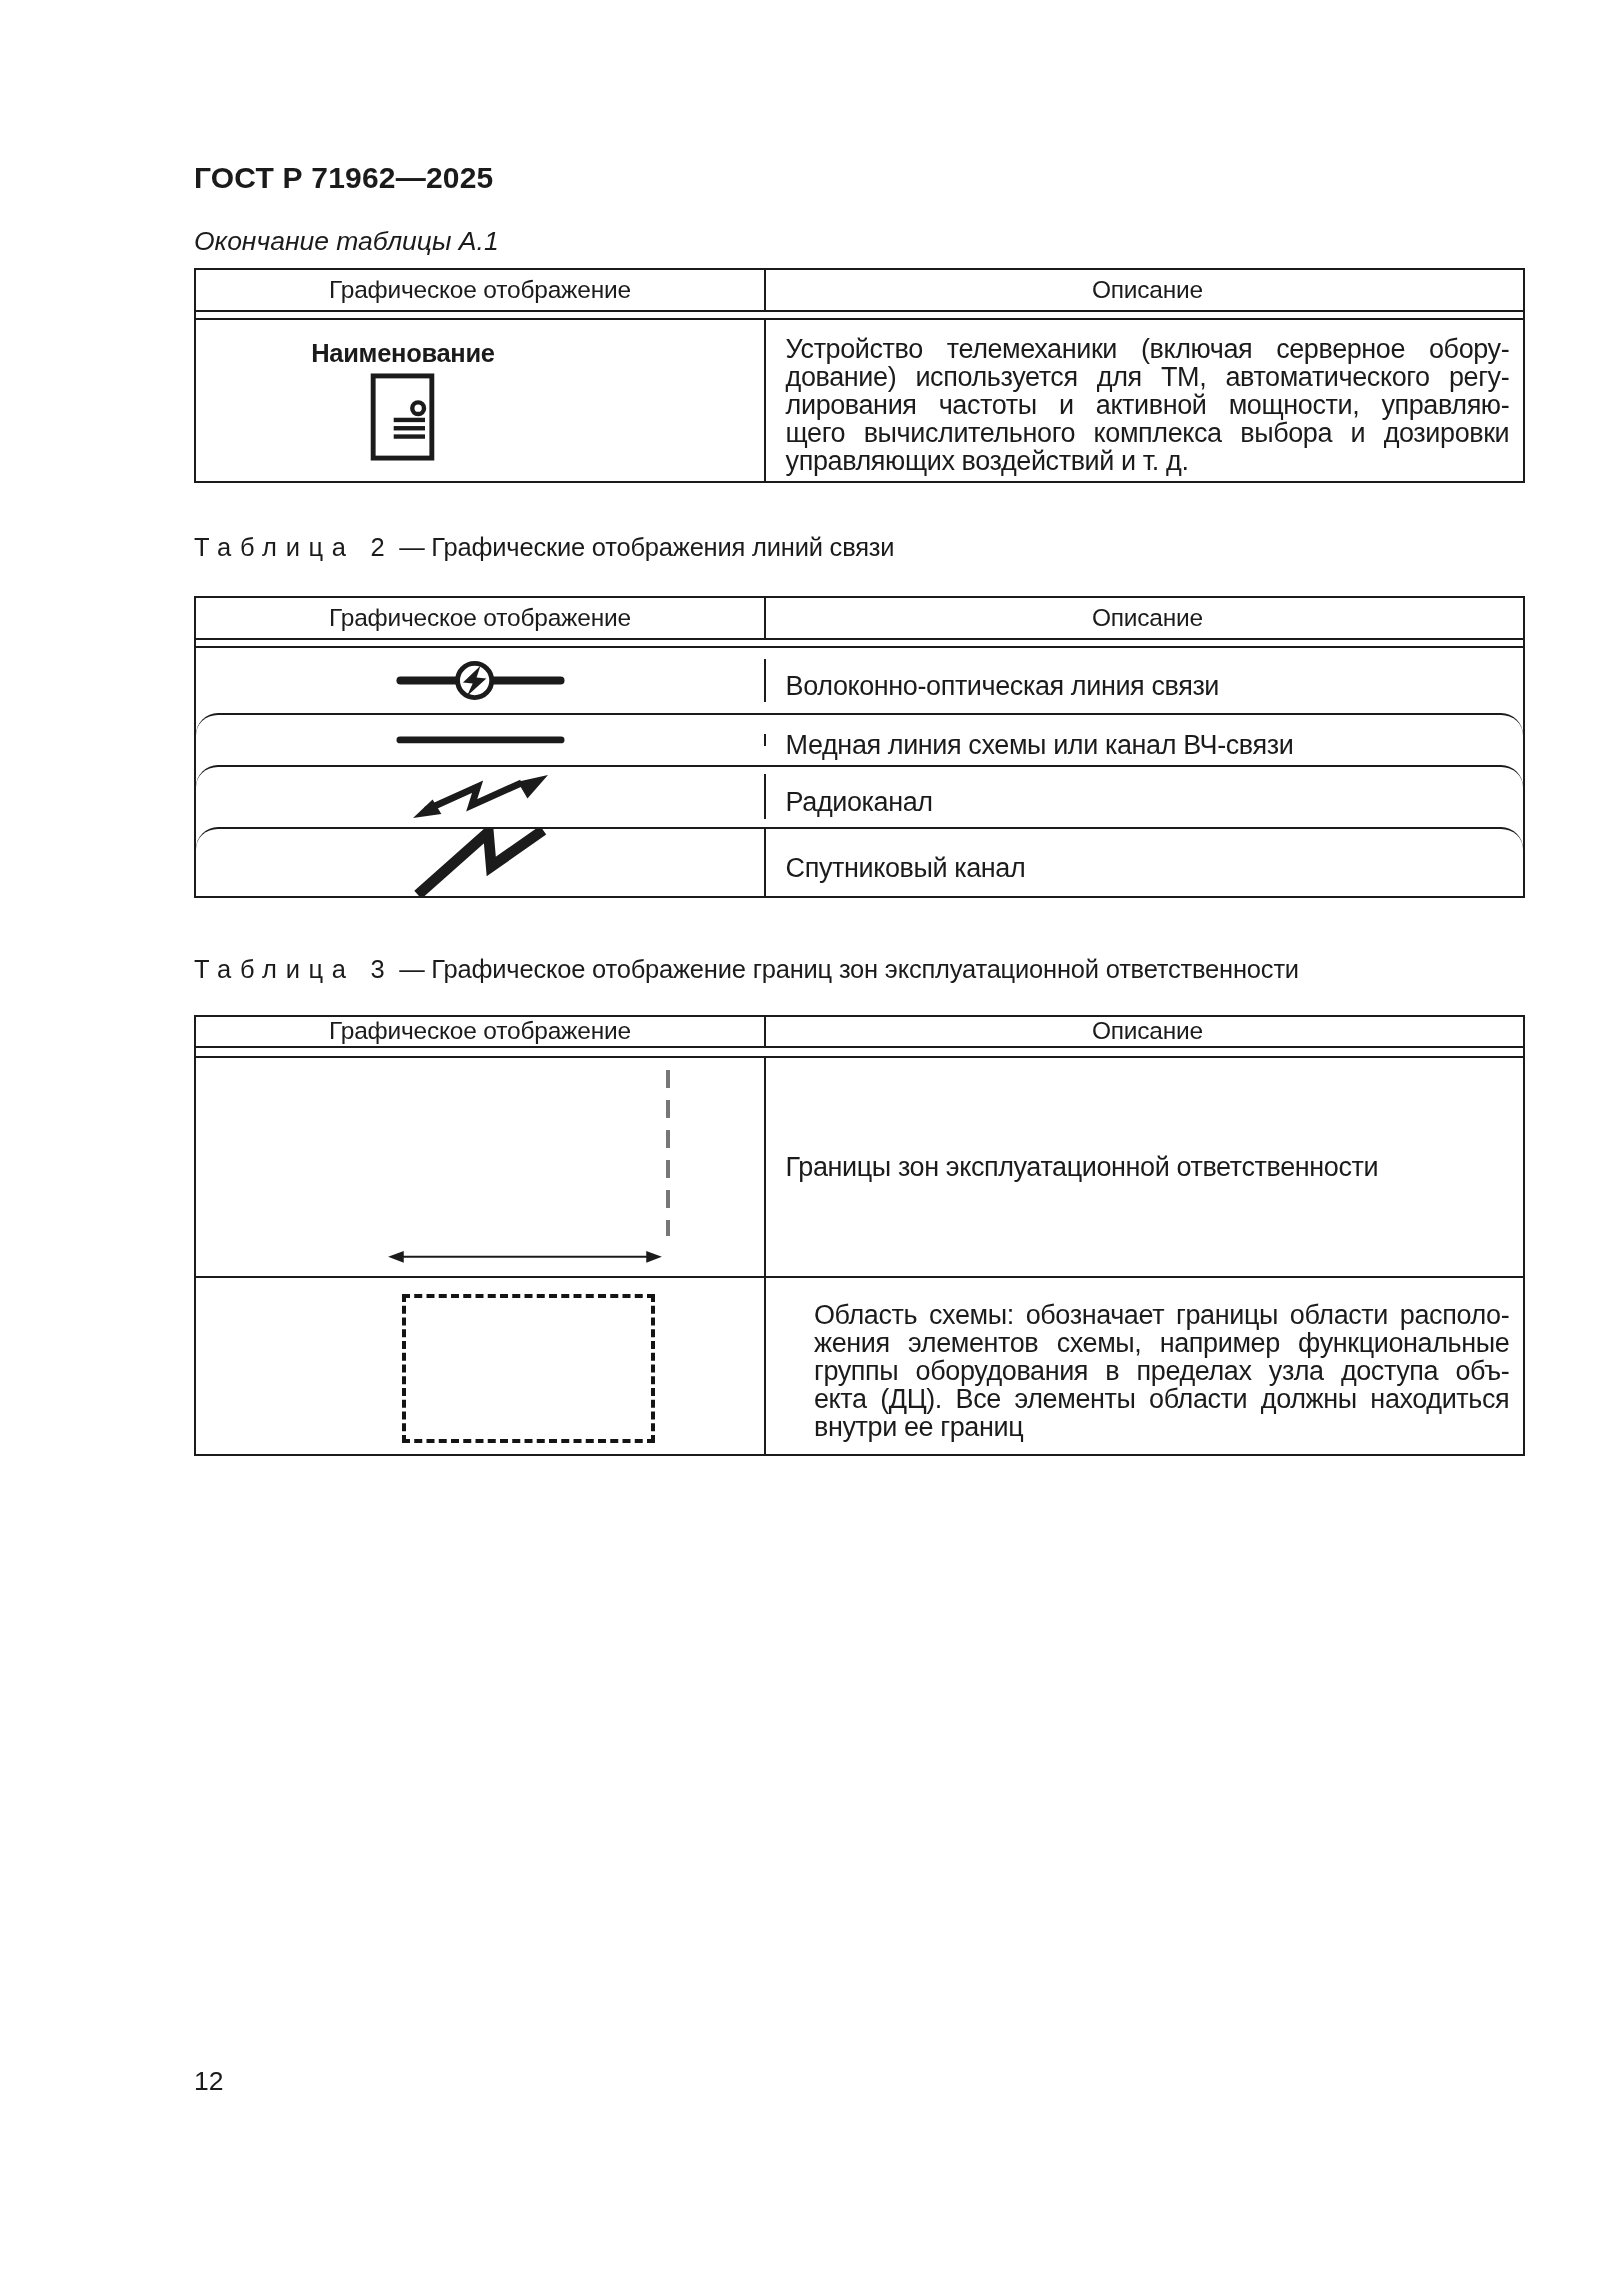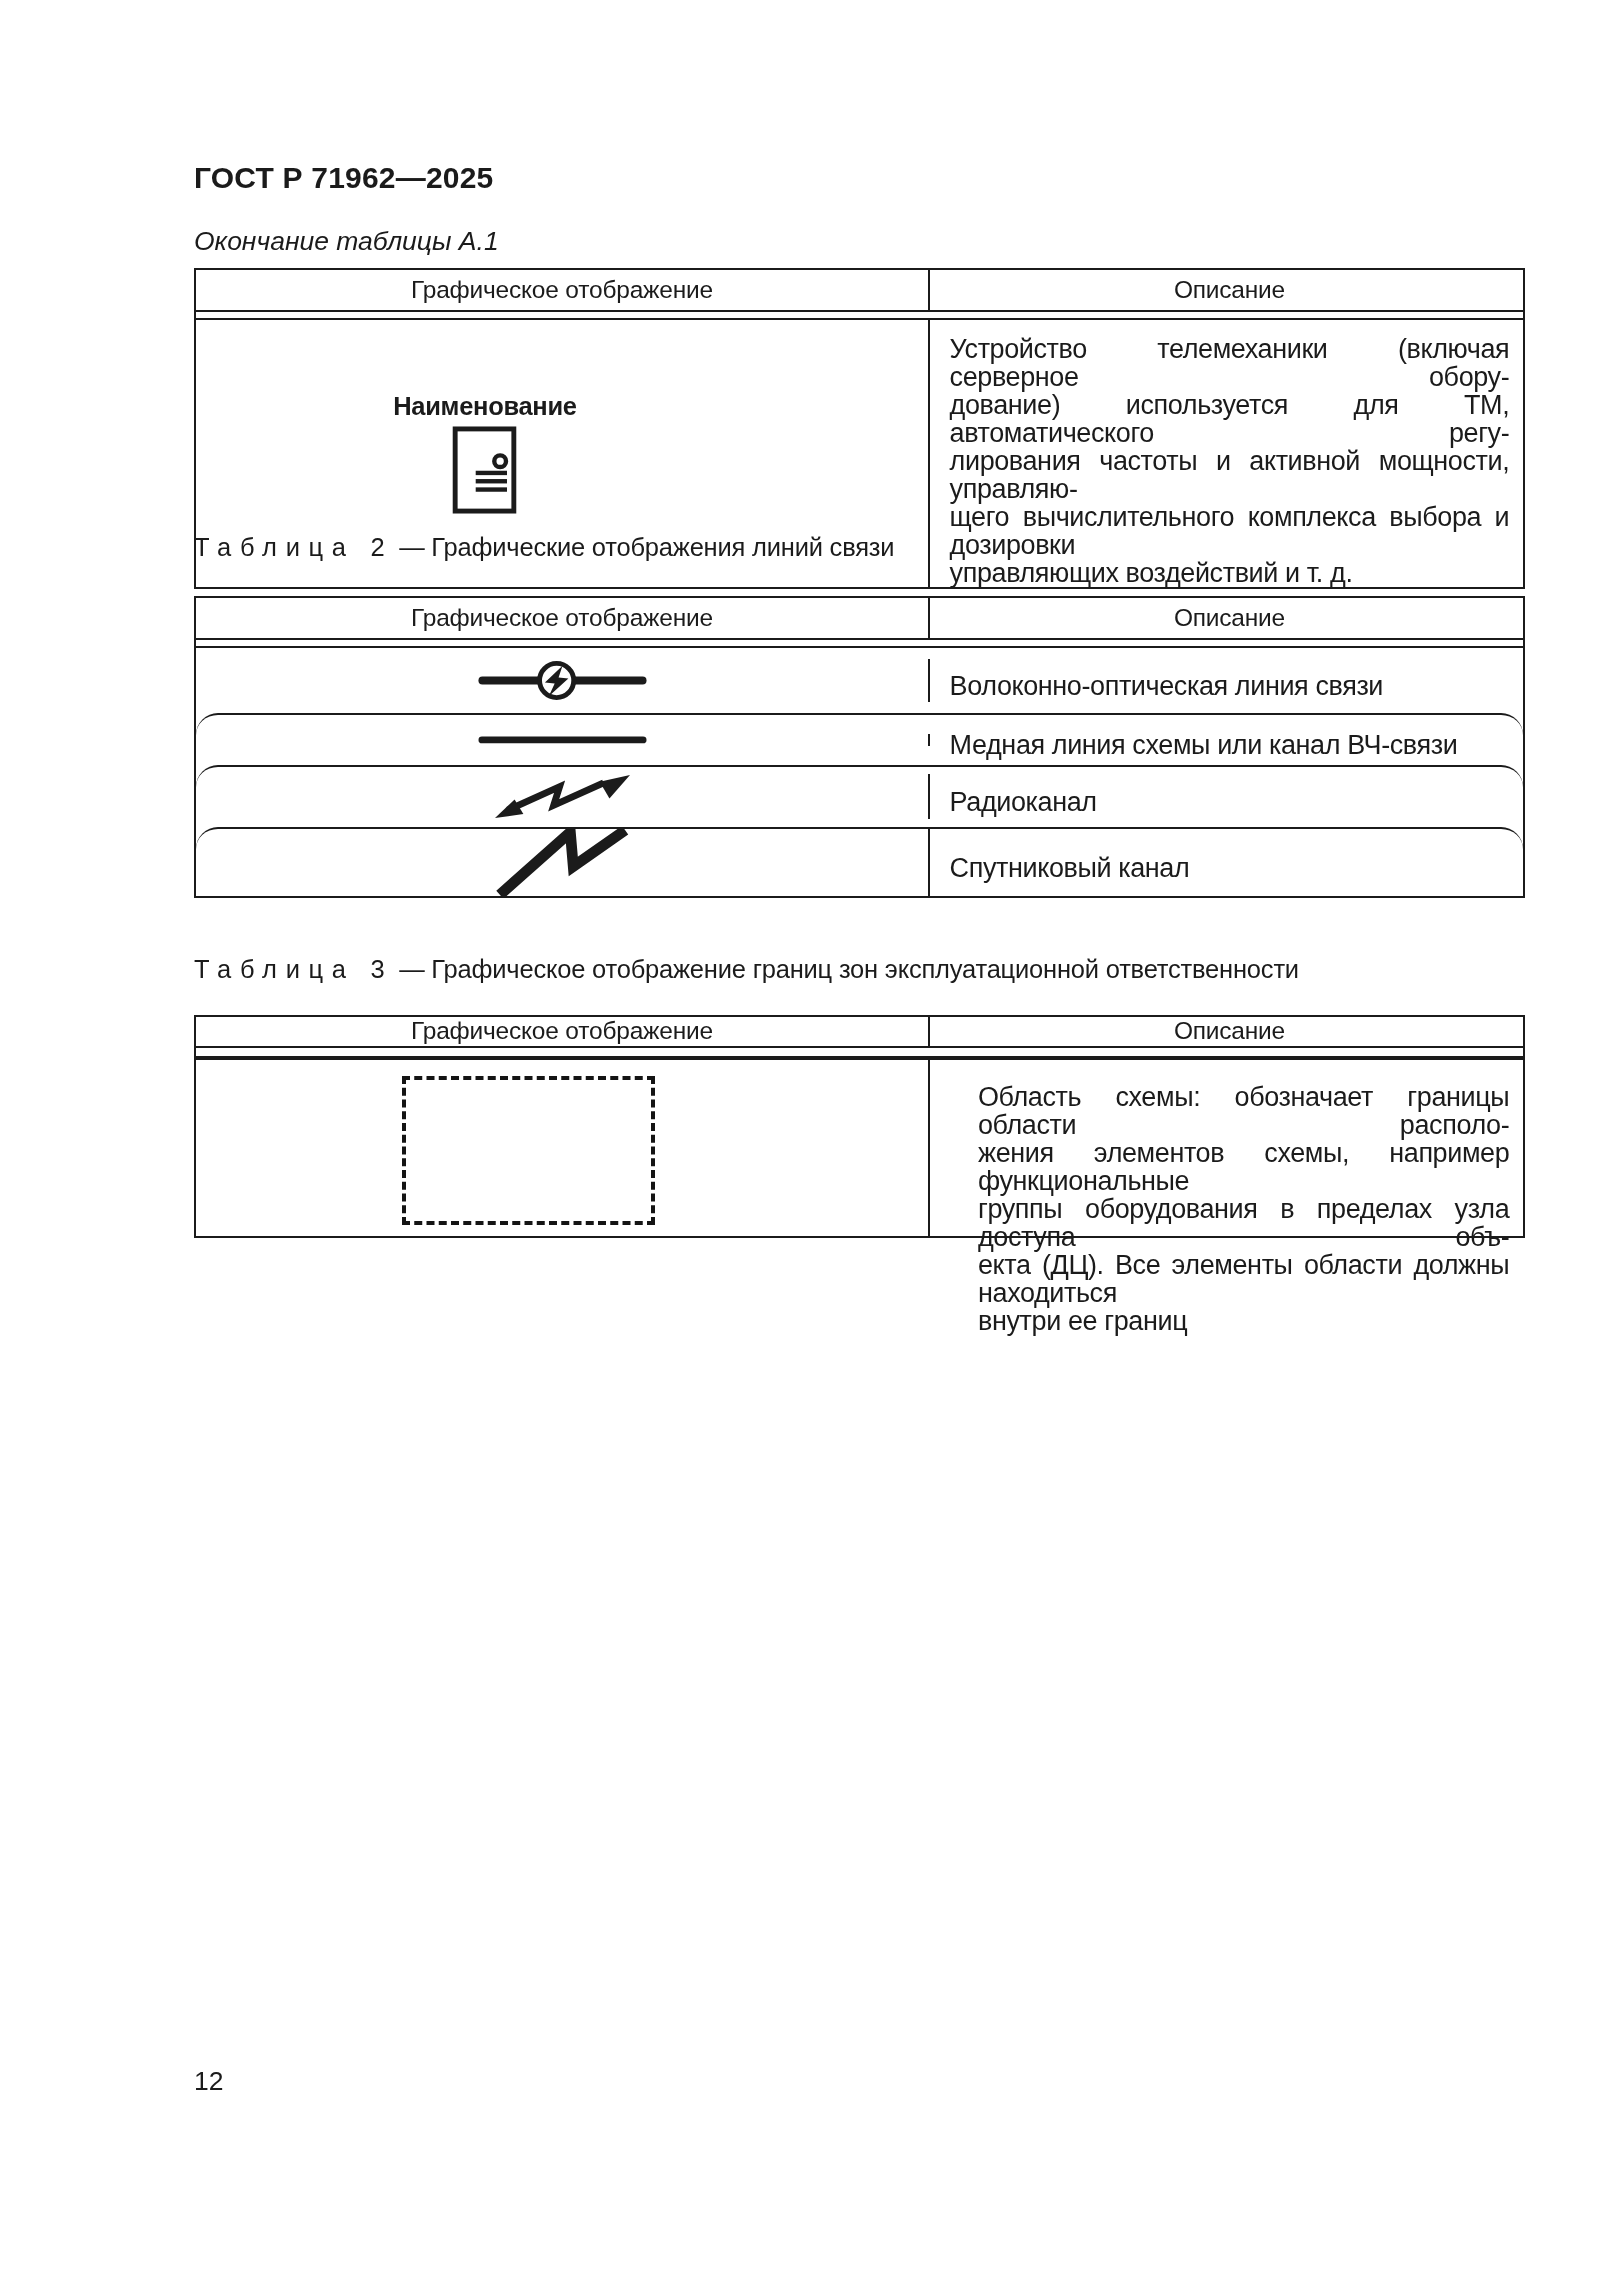--- a/index.html
+++ b/index.html
@@ -13,21 +13,21 @@
   .caption{left:194px;font-size:25.5px;letter-spacing:-0.2px;}
   .cap-label{letter-spacing:0.34em;}
   .cap-title{margin-left:5.9px;}
   
   .gtable{left:194px;width:1331px;border:2.5px solid #1b1b1b;background:#fff;box-sizing:border-box;}
   .trow{display:flex;box-sizing:border-box;}
   .thead-row{height:42px;border-bottom:2px solid #1b1b1b;}
   .thead-row.short{height:31px;}
   .dbl-gap{height:5.9px;border-bottom:2px solid #1b1b1b;}
   .dbl-gap.wide{height:7.8px;}
-  .cell-l{width:734px;border-right:2px solid #1b1b1b;box-sizing:border-box;
+  .cell-l{width:570px;border-right:2px solid #1b1b1b;box-sizing:border-box;
           display:flex;align-items:center;justify-content:center;position:relative;flex-shrink:0;}
   .cell-r{flex:1;box-sizing:border-box;padding:0 13.7px 0 19.6px;font-size:27px;letter-spacing:-0.4px;line-height:28px;}
   .hcell{display:flex;align-items:center;justify-content:center;font-size:24.5px;letter-spacing:-0.2px;line-height:1;}
   .sep{border-top:2.9px solid #1b1b1b;}
   .jl{text-align:justify;text-align-last:justify;}
   .ll{text-align:left;}
   .pad-top{padding-top:14.7px;}
   
   #table-a1{top:268px;}
   #table-a1 .body-row{min-height:161px;}
@@ -146,20 +146,33 @@
   <span class="cap-label">Таблица 3</span><span class="cap-title">— Графическое отображение границ зон эксплуатационной ответственности</span>
 </div>
 
 <div id="table-3" class="abs gtable">
   <div class="trow thead-row short">
     <div class="cell-l hcell">Графическое отображение</div>
     <div class="cell-r hcell">Описание</div>
   </div>
   <div class="dbl-gap wide"></div>
 
+  <div class="trow t3r1">
+    <div class="cell-l">
+      <div class="boundary-vline"></div>
+      <svg class="boundary-arrow" width="274" height="13.7" viewBox="0 0 280 14">
+        <line x1="10" y1="7" x2="270" y2="7" stroke="#1b1b1b" stroke-width="2"></line>
+        <polygon points="0,7 16,1 16,13" fill="#1b1b1b"></polygon>
+        <polygon points="280,7 264,1 264,13" fill="#1b1b1b"></polygon>
+      </svg>
+    </div>
+    <div class="cell-r vcenter">
+        <span>Границы зон эксплуатационной ответственности</span>
+      </div>
+  </div>
 
   <div class="trow t3r2 sep">
     <div class="cell-l">
       <div class="schema-rect"></div>
     </div>
     <div class="cell-r" style="padding-top:23.5px;padding-left:48px;">
       <div class="jl">Область схемы: обозначает границы области располо-</div>
       <div class="jl">жения элементов схемы, например функциональные</div>
       <div class="jl">группы оборудования в пределах узла доступа объ-</div>
       <div class="jl">екта (ДЦ). Все элементы области должны находиться</div>

